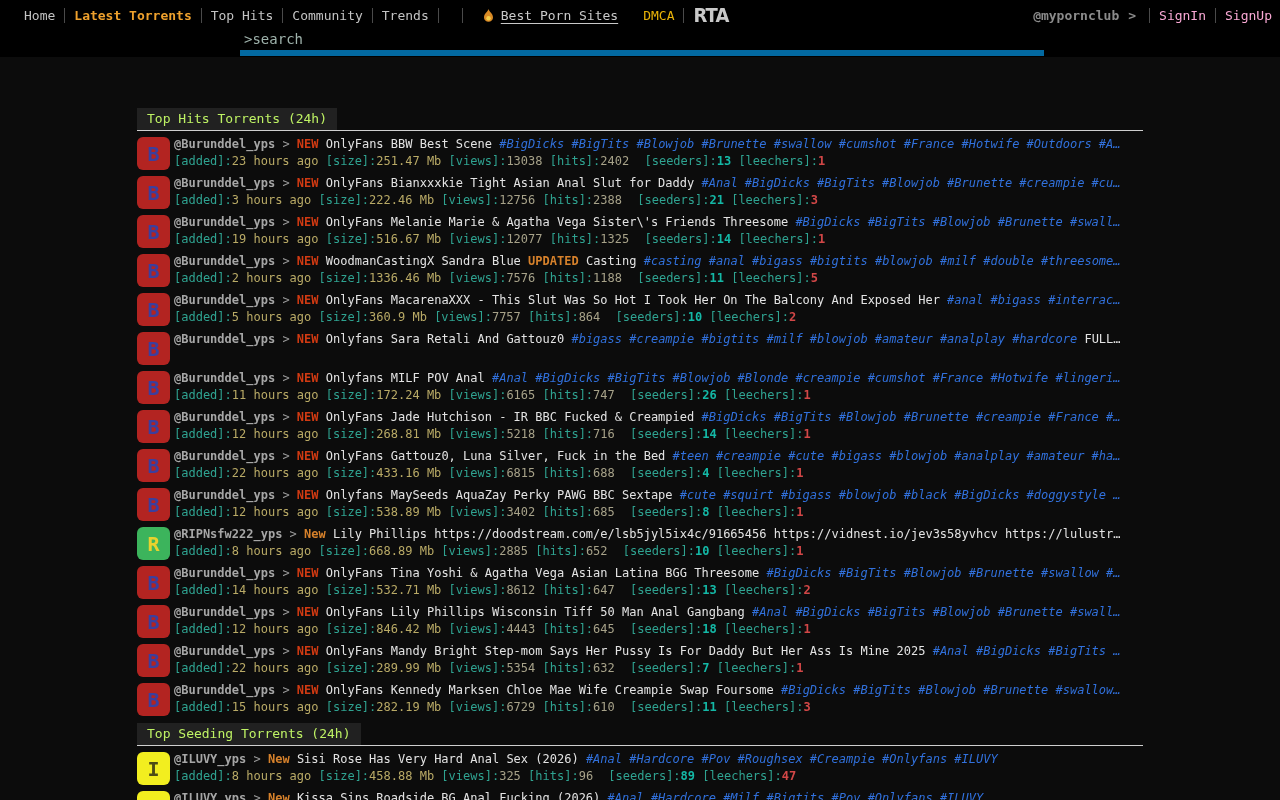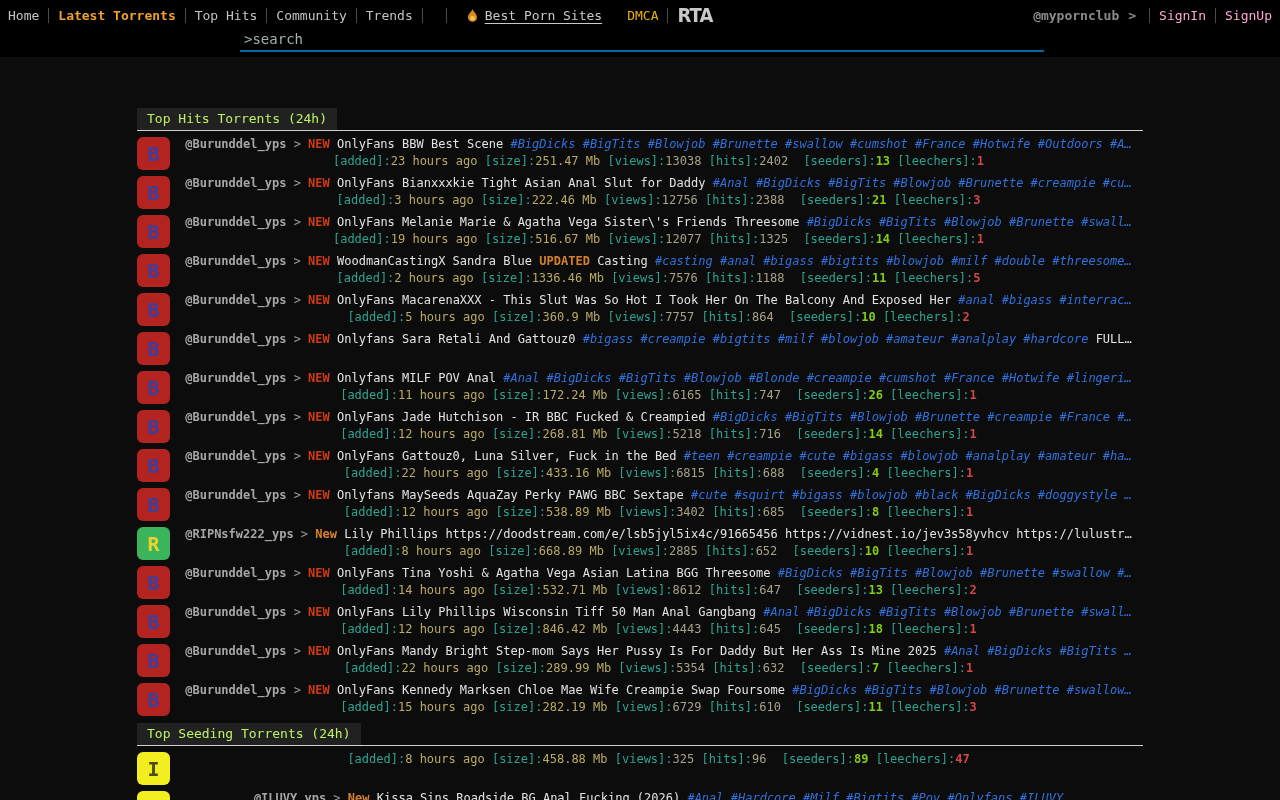--- a/index.html
+++ b/index.html
@@ -5,62 +5,62 @@
   html,body{margin:0;padding:0;}
   body{
     width:1280px;height:800px;overflow:hidden;background:#0c0c0c;
     font-family:"DejaVu Sans Mono","Liberation Mono",monospace;
     -webkit-font-smoothing:antialiased;
   }
   a{color:inherit;text-decoration:none;cursor:pointer;}
 
   
   header{position:relative;width:1280px;height:57px;background:#000;}
-  .nav-row{position:absolute;top:0;left:0;right:0;height:31px;display:flex;align-items:center;justify-content:space-between;padding:0 8px;}
+  .nav-row{position:absolute;top:0;left:16px;right:0;height:31px;display:flex;align-items:center;justify-content:space-between;padding:0 8px;}
   .nav-left,.nav-right{display:flex;align-items:center;gap:9px;font-size:13px;color:#c3c3c3;white-space:nowrap;}
   .vdiv{width:1px;height:15px;background:#4a4a4a;flex:none;}
   .nav-item.active{color:#efa12d;font-weight:bold;}
   .best-link{display:flex;align-items:center;gap:6px;text-decoration:underline;text-underline-offset:3px;color:#c9c9c9;margin-left:10px;}
   .dmca{color:#eab308;margin-left:16px;}
   .rta{font-family:"DejaVu Sans","Liberation Sans",sans-serif;font-weight:900;font-size:18px;color:#c9c9c9;letter-spacing:-1px;transform:scaleY(1.05);}
   .handle{color:#8b8b8b;font-weight:bold;}
   .handle-chev{color:#8b8b8b;font-weight:bold;margin-right:4px;}
   .auth{color:#f9a8d4;}
   .search-row input{
     position:absolute;left:240px;top:28px;width:796px;height:22px;
     background:transparent;border:none;outline:none;
-    border-bottom:2px solid #0369a1;
+    border-bottom:6px solid #0369a1;
     color:#9fb3ac;font-family:"DejaVu Sans Mono","Liberation Mono",monospace;font-size:14px;padding:0 4px;
   }
   .search-row input::placeholder{color:#9fb3ac;opacity:1;}
 
   
   .content{position:absolute;left:137px;top:108px;width:1006px;}
   .sec-head{border-bottom:1px solid #cfcfcf;margin-bottom:5px;line-height:0;}
   .sec-tab{display:inline-block;background:#212121;color:#bef264;font-size:13px;line-height:15px;padding:3px 10px 4px;}
   .sec + .sec{margin-top:2px;}
   .row{display:flex;height:39px;align-items:flex-start;}
   .avatar{width:33px;height:33px;border-radius:6px;margin-top:1px;flex:none;
     display:flex;align-items:center;justify-content:center;
     font-size:20px;font-weight:bold;cursor:pointer;}
-  .row-text{margin-left:4px;flex:1;min-width:0;overflow:hidden;white-space:nowrap;text-align:center;}
+  .row-text{margin-left:4px;flex:1;min-width:0;overflow:hidden;white-space:nowrap;}
   .line1{font-size:12px;line-height:17px;height:17px;overflow:hidden;}
   .line2{font-size:12px;line-height:16px;height:16px;overflow:hidden;}
   .user{color:#a6a6a6;font-weight:bold;}
   .chev{color:#9a9a9a;}
   .badge{font-weight:bold;}
   .badge-red{color:#d13a12;}
   .badge-orange{color:#d6812b;}
   .t{color:#e3e3e3;}
   .accent{color:#d6812b;font-weight:bold;}
   .tags{color:#3171dd;font-style:italic;}
   .lbl{color:#2fa391;}
   .v1{color:#b9aa66;}
   .v2{color:#a7a289;}
-  .vseed{color:#84cc16;font-weight:bold;}
+  .vseed{color:#14b8a6;font-weight:bold;}
   .vleech{color:#d24747;font-weight:bold;}
   .gap{margin-left:8px;}
 </style>
 </head>
 <body>
 
 <header>
   <div class="nav-row">
     <nav class="nav-left">
       <a class="nav-item">Home</a>
@@ -494,20 +494,30 @@
   <section class="sec">
     <div class="sec-head">
       <span class="sec-tab">Top Seeding Torrents (24h)</span>
     </div>
     <div class="rows">
   <div class="row">
     <div class="avatar" style="background: rgb(242, 238, 31);">
             <span style="color: rgb(76, 76, 22);">I</span>
           </div>
     <div class="row-text">
+      <div class="line1">
+        <span class="user">@ILUVY_yps</span>
+        <span class="chev">&gt;</span>
+        <span class="badge badge-orange">New</span>
+        <span class="t">Sisi Rose Has Very Hard Anal Sex (2026)</span>
+        
+        
+        <span class="tags">#Anal #Hardcore #Pov #Roughsex #Creampie #Onlyfans #ILUVY</span>
+        
+      </div>
       <div class="line2">
         <span class="lbl">[added]:</span><span class="v1">8 hours ago</span>
         <span class="lbl">[size]:</span><span class="v1">458.88 Mb</span>
         <span class="lbl">[views]:</span><span class="v2">325</span>
         <span class="lbl">[hits]:</span><span class="v2">96</span>
         <span class="lbl gap">[seeders]:</span><span class="vseed">89</span>
         <span class="lbl">[leechers]:</span><span class="vleech">47</span>
       </div>
     </div>
   </div>

